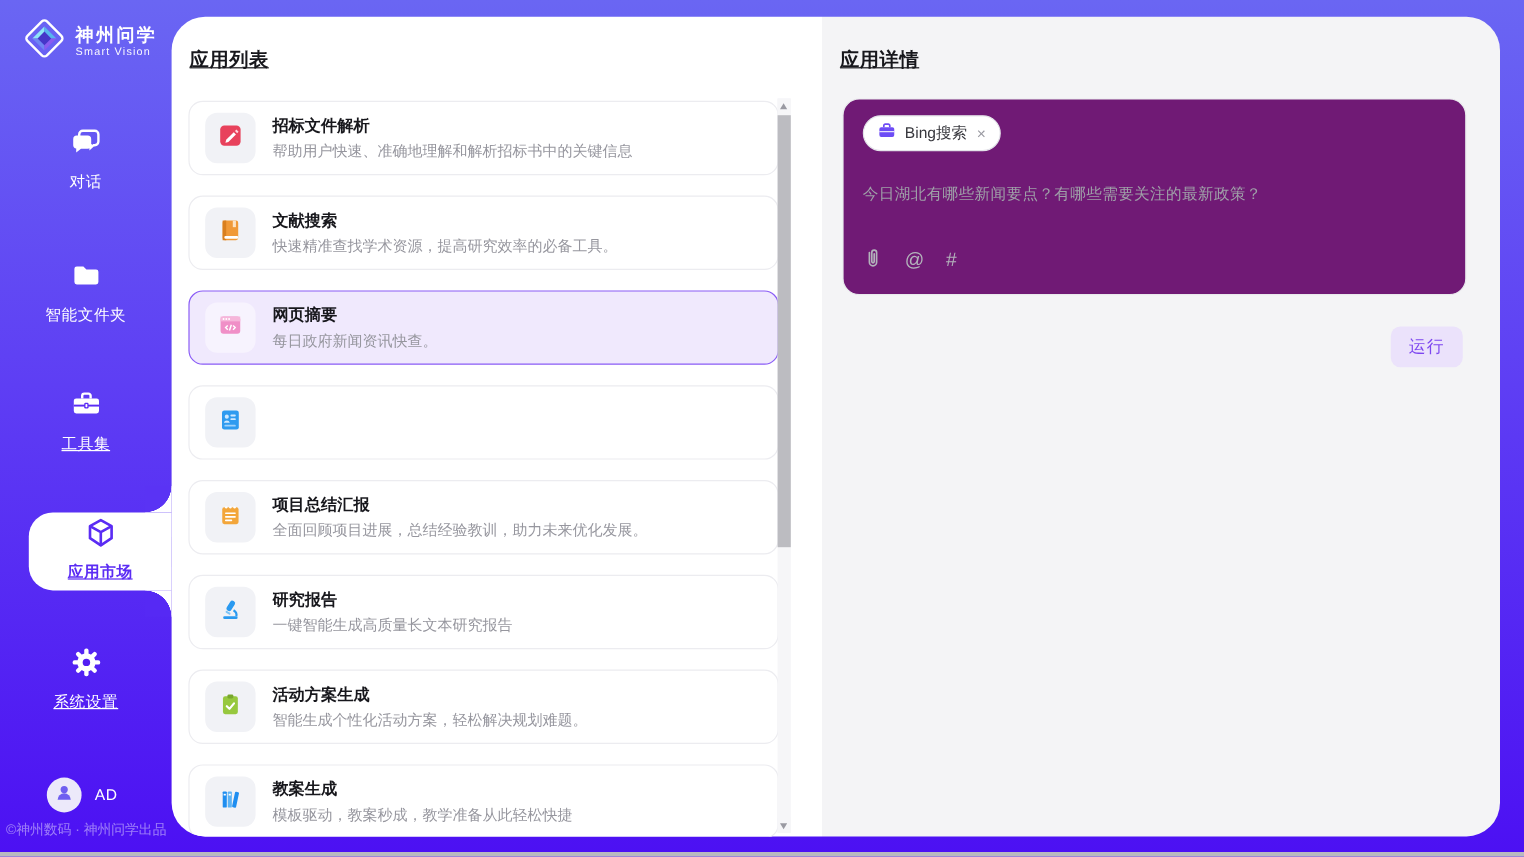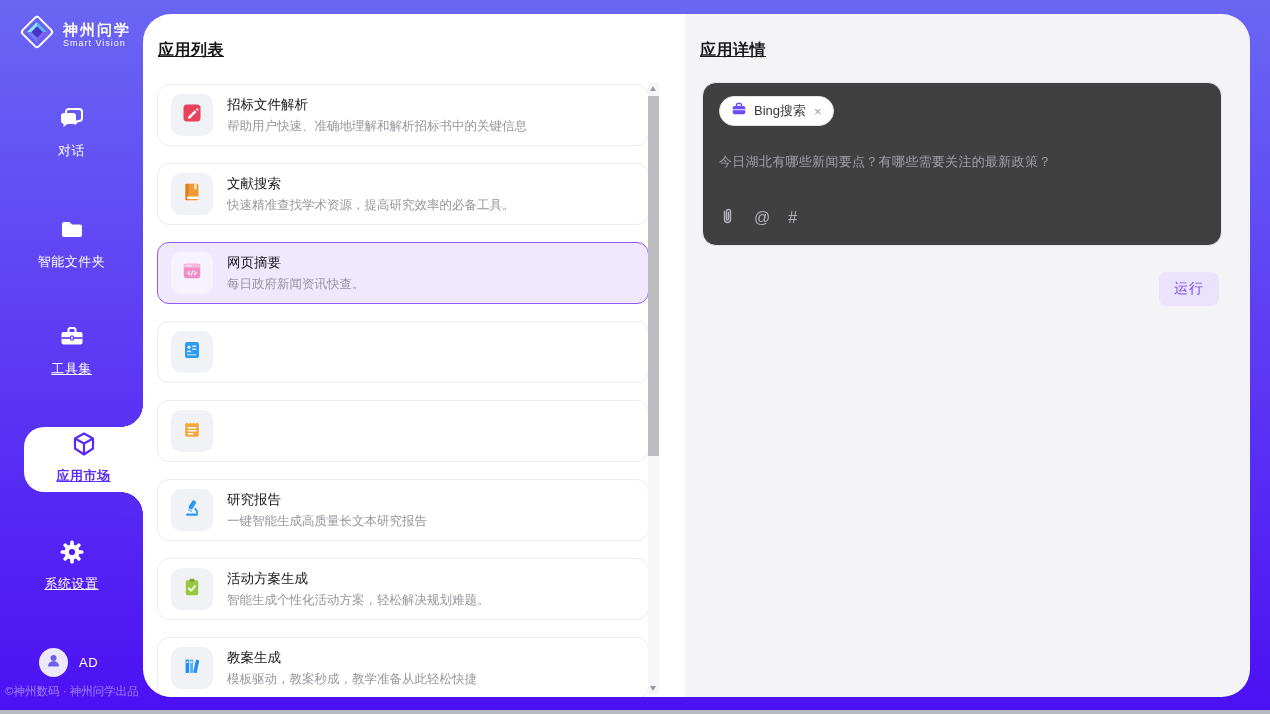--- a/index.html
+++ b/index.html
@@ -37,38 +37,38 @@
   .list-panel{position:absolute;left:143px;top:14px;width:542px;height:683px;background:#fff;
         border-radius:28px 0 0 28px;overflow:hidden;z-index:2;}
   .panel-title{position:absolute;left:15px;top:26px;font-size:16px;font-weight:bold;color:#17171c;letter-spacing:.5px;text-decoration:underline;}
   .cards{position:absolute;left:14px;top:70px;width:492px;}
   .app-card{box-sizing:border-box;height:62px;border:1px solid #ececf0;border-radius:12px;
         margin-bottom:17px;display:flex;align-items:center;padding:0 13px;gap:14px;background:#fff;cursor:pointer;}
   .app-card.selected{background:#f0e9fd;border:1px solid #8a5cf6;}
   .app-ic{flex:0 0 42px;width:42px;height:42px;border-radius:10px;background:#f1f2f6;
         display:flex;align-items:center;justify-content:center;}
   .app-card.selected .app-ic{background:#f7f3fe;}
-  .app-title{font-size:13.5px;font-weight:normal;color:#17171c;margin-bottom:4px;}
+  .app-title{font-size:13.5px;font-weight:bold;color:#17171c;margin-bottom:4px;}
   .app-desc{font-size:12.5px;color:#96969e;white-space:nowrap;}
   
   .scrollbar{position:absolute;right:26px;top:68px;width:11px;height:612px;background:#f6f6f8;}
   .sb-arrow{position:absolute;left:0;width:11px;height:13px;background:#f6f6f8;}
   .sb-arrow.up{top:0;}
   .sb-arrow.down{bottom:0;}
   .sb-arrow.up::after{content:"";position:absolute;left:2px;top:4px;border:3.5px solid transparent;
         border-bottom:5px solid #9a9aa2;border-top:none;}
   .sb-arrow.down::after{content:"";position:absolute;left:2px;top:5px;border:3.5px solid transparent;
         border-top:5px solid #9a9aa2;border-bottom:none;}
   .sb-thumb{position:absolute;left:0;top:14px;width:11px;height:360px;background:#bcbcc1;}
 
   
   .detail-panel{position:absolute;left:685px;top:14px;width:565px;height:683px;background:#f4f4f6;
         border-radius:0 28px 28px 0;z-index:2;}
   .detail-card{position:absolute;left:17px;top:68px;width:520px;height:164px;box-sizing:border-box;
-        background:#404040;border:1px solid #e9e9ed;border-radius:14px;padding:13px 16px;}
+        background:#701a75;border:1px solid #e9e9ed;border-radius:14px;padding:13px 16px;}
   .chip{display:inline-flex;align-items:center;gap:7px;height:30px;padding:0 11px;box-sizing:border-box;
         border:1px solid #e3e3e9;border-radius:16px;background:#fff;cursor:pointer;}
   .chip-label{font-size:13px;color:#37373d;}
   .chip-x{font-size:13px;color:#9a9aa2;margin-left:1px;cursor:pointer;}
   .question{margin-top:27px;font-size:13px;color:#9fa0a8;letter-spacing:.3px;}
   .composer-icons{position:absolute;left:16px;bottom:16px;display:flex;align-items:center;gap:18px;color:#b3b3bb;}
   .composer-icons .glyph{font-size:16px;line-height:16px;cursor:pointer;}
   .composer-icons svg{cursor:pointer;}
   .run-btn{position:absolute;right:31px;top:258px;border:none;background:#ebe2fb;color:#7d46f0;
         font-size:14px;padding:8px 15px;border-radius:8px;cursor:pointer;font-family:Liberation Mono, monospace;letter-spacing:1px;}
@@ -216,20 +216,24 @@
             <span><svg width="22" height="22" viewBox="0 0 22 22">
     <rect x="4.2" y="4.8" width="13.6" height="14" rx="1.8" fill="#f3a63a"></rect>
     <circle cx="7.5" cy="4.8" r="1" fill="#fff"></circle>
                 <circle cx="11" cy="4.8" r="1" fill="#fff"></circle>
                 <circle cx="14.5" cy="4.8" r="1" fill="#fff"></circle>
     <rect x="6.5" y="9" width="9" height="1.4" rx=".6" fill="#fff"></rect>
     <rect x="6.5" y="12" width="9" height="1.4" rx=".6" fill="#fff"></rect>
     <rect x="6.5" y="15" width="6" height="1.4" rx=".6" fill="#fff"></rect>
               </svg></span>
           </span>
+          <div>
+            <div class="app-title">项目总结汇报</div>
+            <div class="app-desc">全面回顾项目进展，总结经验教训，助力未来优化发展。</div>
+          </div>
         </div>
         <div class="app-card">
           <span class="app-ic">
             <span><svg width="22" height="22" viewBox="0 0 22 22">
     <rect x="9" y="3" width="4.4" height="9.5" rx="2" transform="rotate(32 11 8)" fill="#2a9af0"></rect>
     <path d="M13.6 11.5c2 1.2 2.8 3 2.4 5" fill="none" stroke="#2a9af0" stroke-width="1.8"></path>
     <rect x="5" y="16.6" width="12" height="2.2" rx="1.1" fill="#2a9af0"></rect>
     <rect x="6.8" y="12.8" width="4.5" height="1.6" rx=".8" transform="rotate(32 9 13.6)" fill="#7cc4f7"></rect>
               </svg></span>
           </span>

